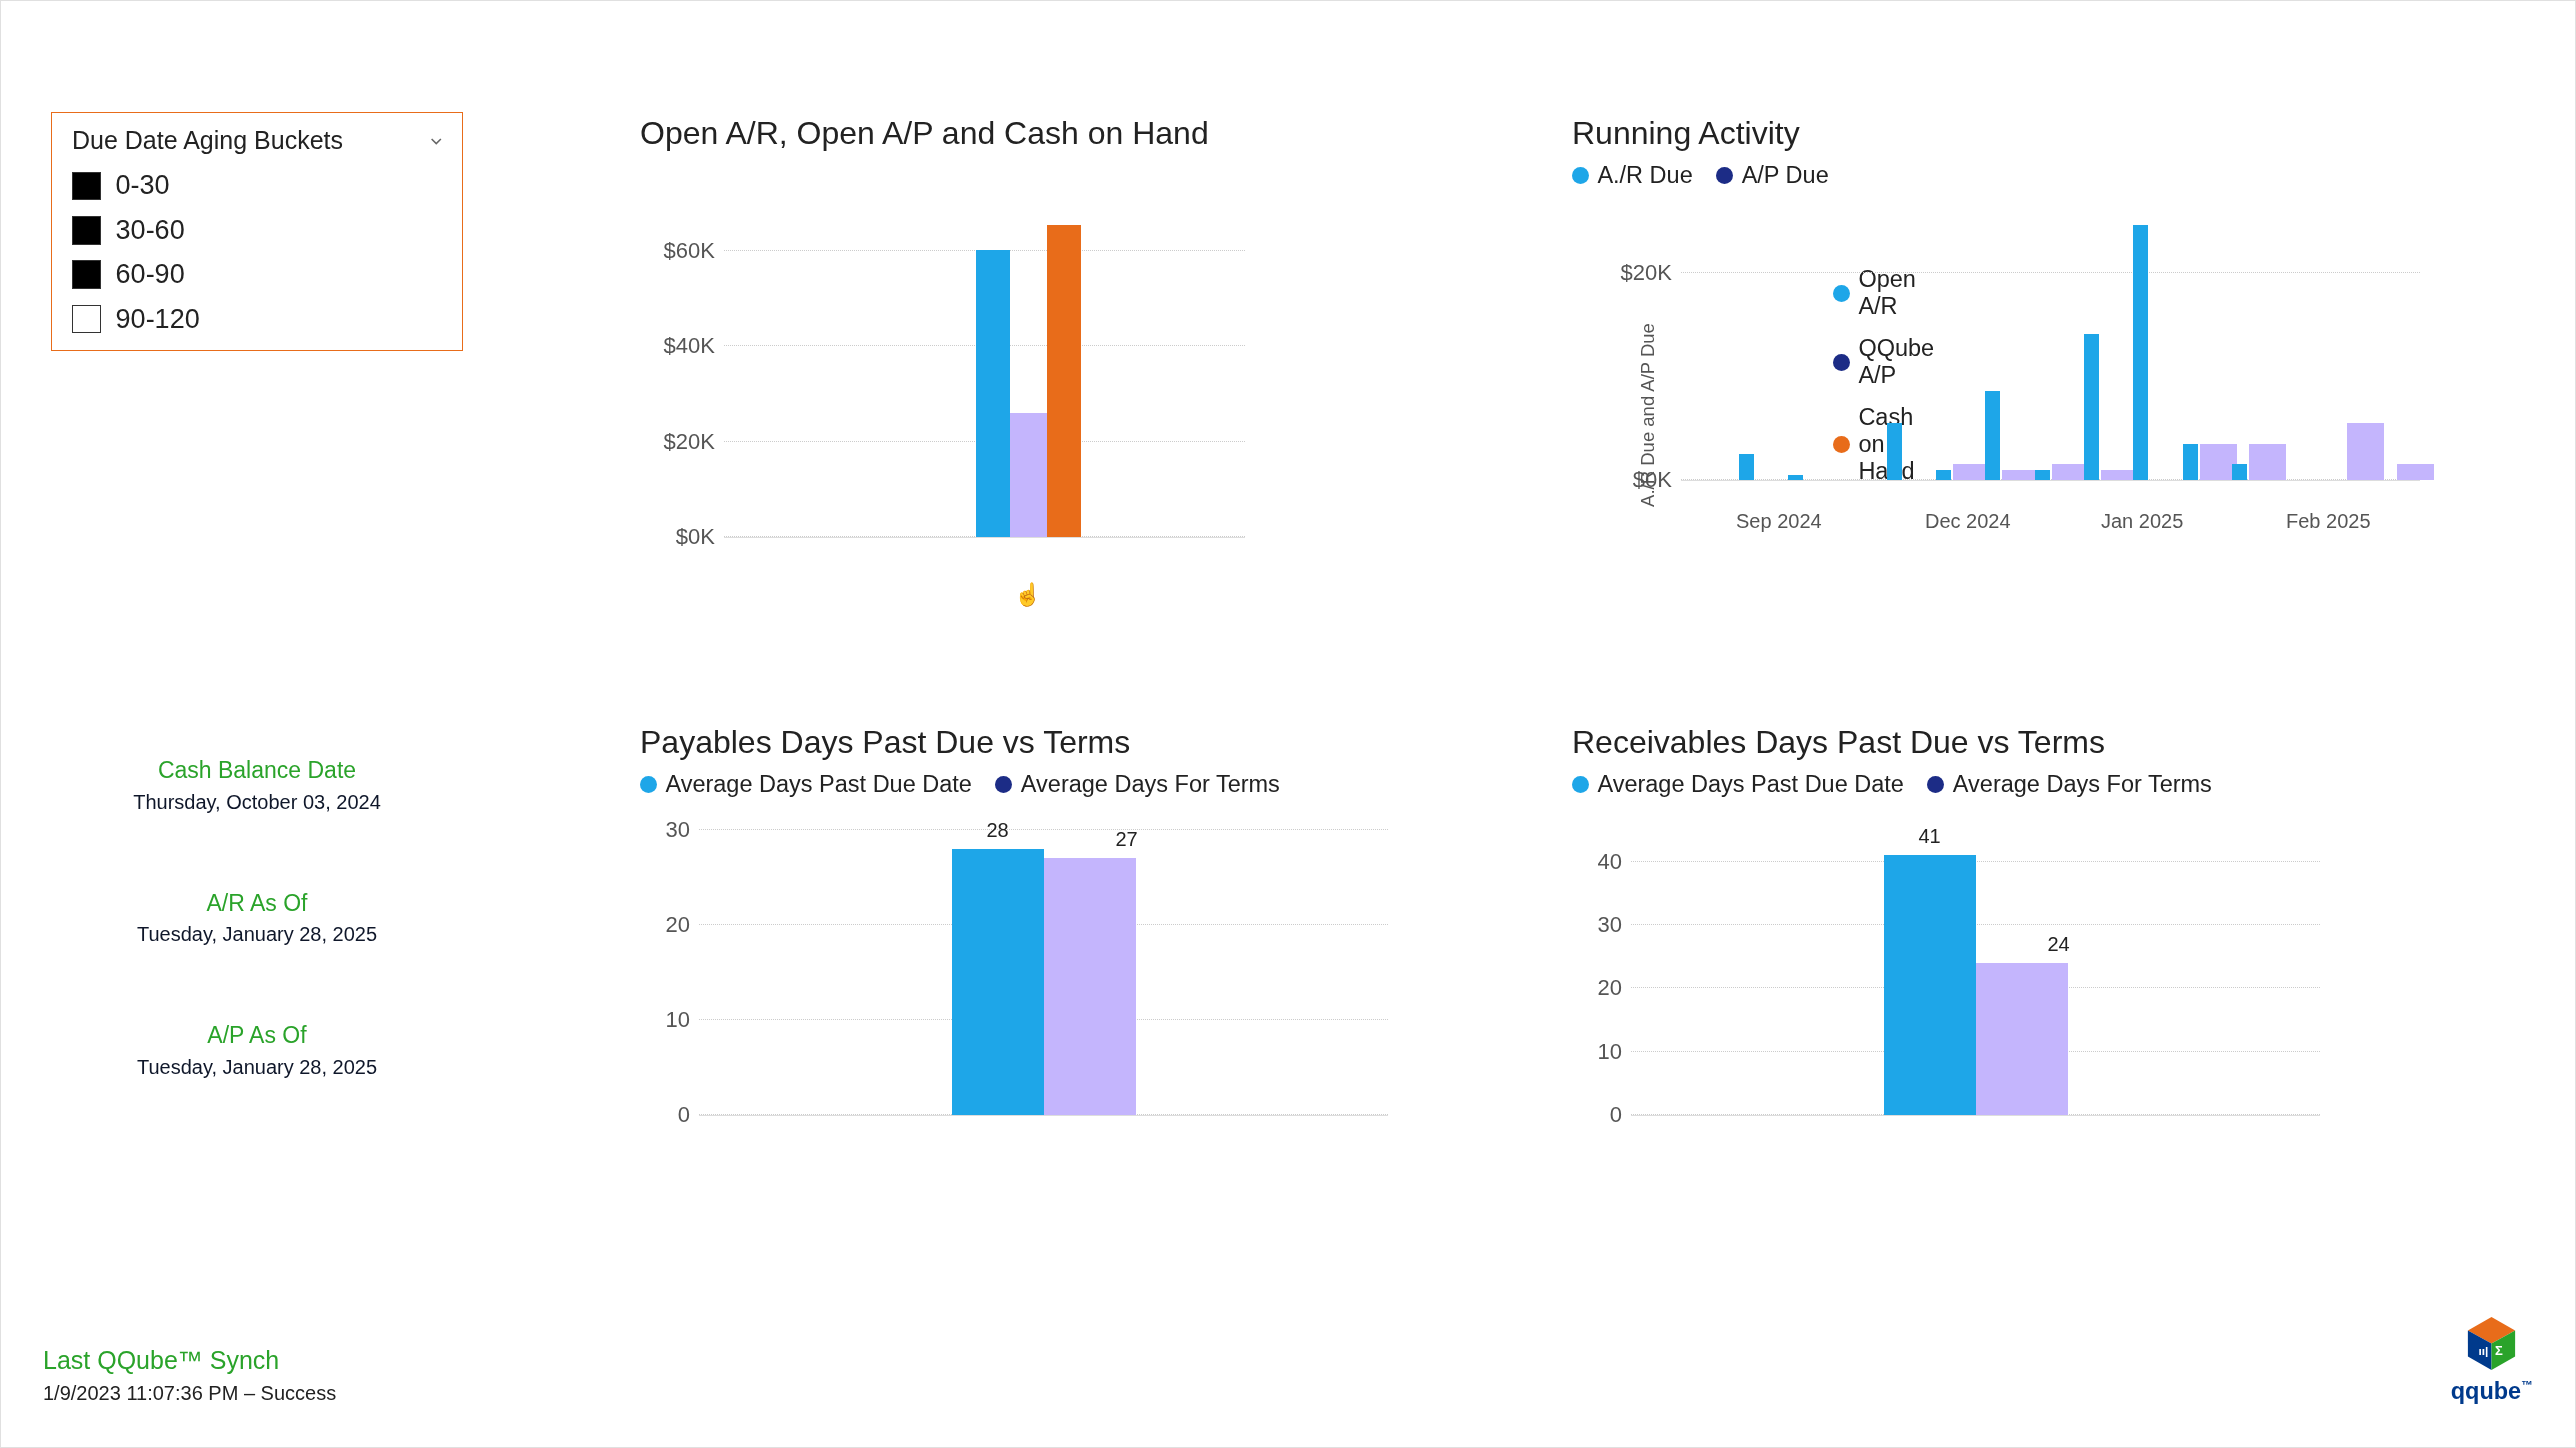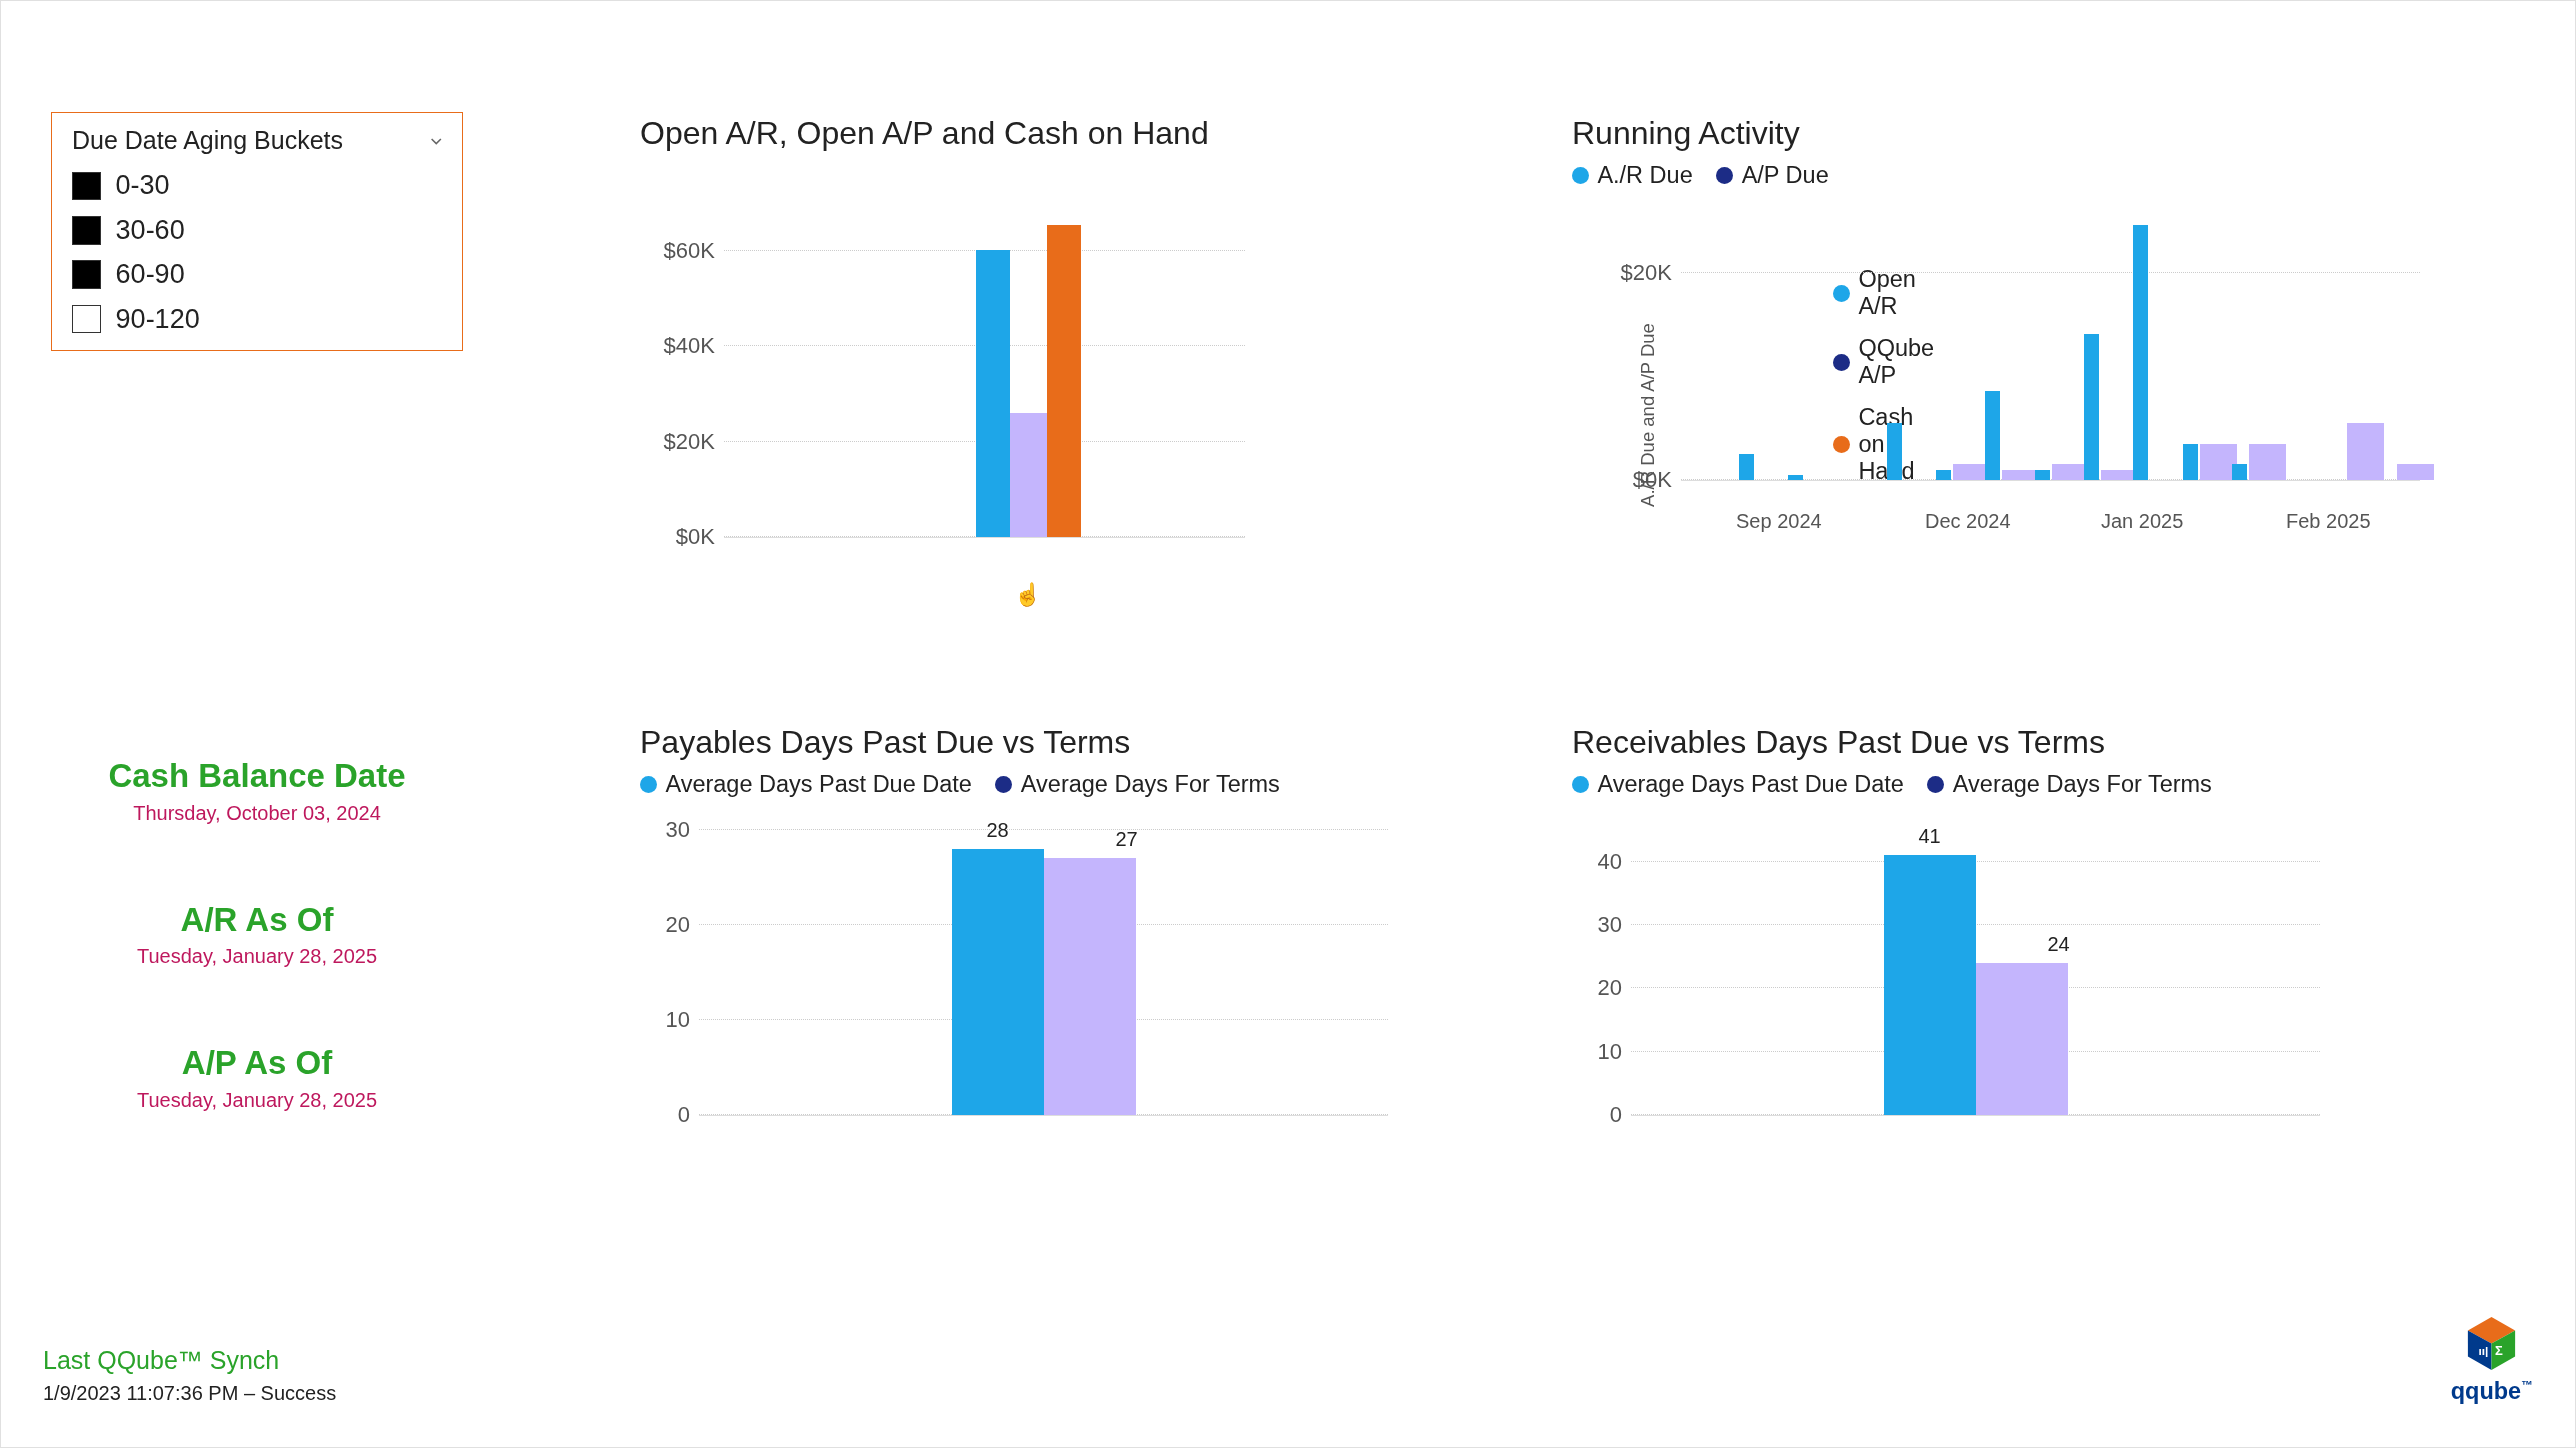--- a/index.html
+++ b/index.html
@@ -55,26 +55,26 @@
     .info-col {
       position: absolute;
       left: 50px;
       top: 756px;
       width: 412px;
       text-align: center;
     }
     .info-block { margin-bottom: 76px; }
     .info-title {
       color: #2aa32a;
-      font-size: 33px;
-      font-weight: 700;
+      font-size: 23px;
+      font-weight: 400;
       margin-bottom: 6.7px;
     }
     .info-subtext {
-      color: #be185d;
+      color: #0f172a;
       font-size: 20px;
     }
     
     .synch-block {
       position: absolute;
       left: 42px;
       bottom: 42px;
       width: 336px;
     }
     .synch-title {

